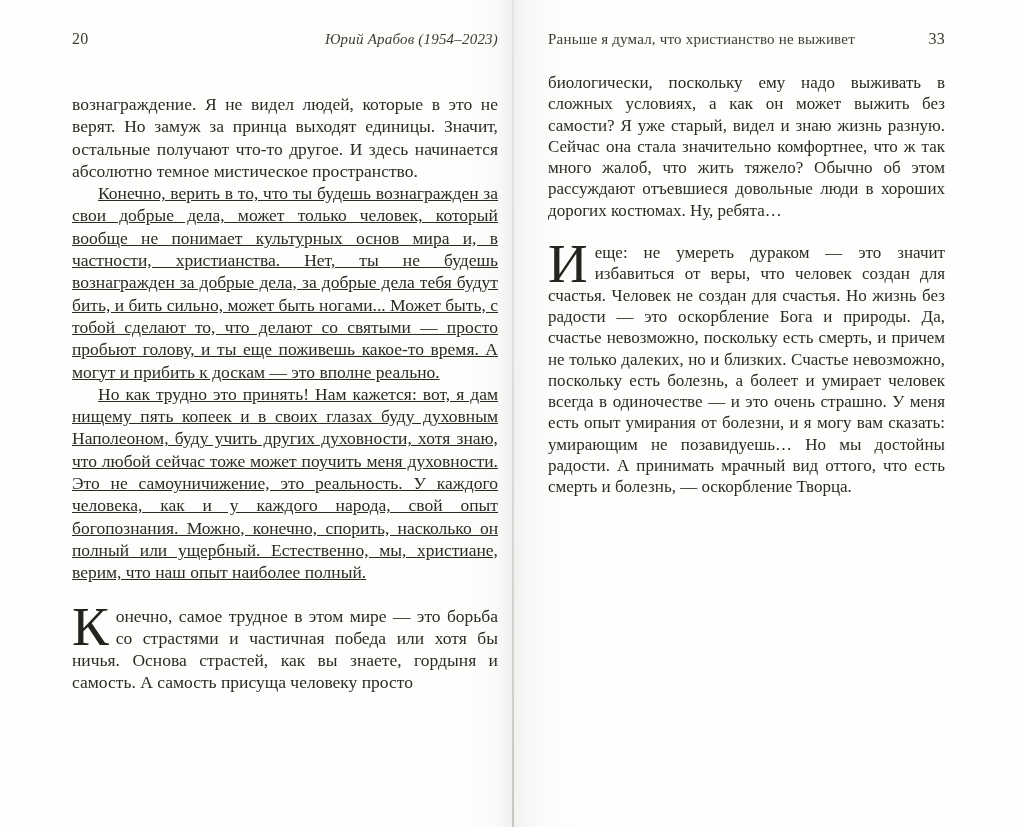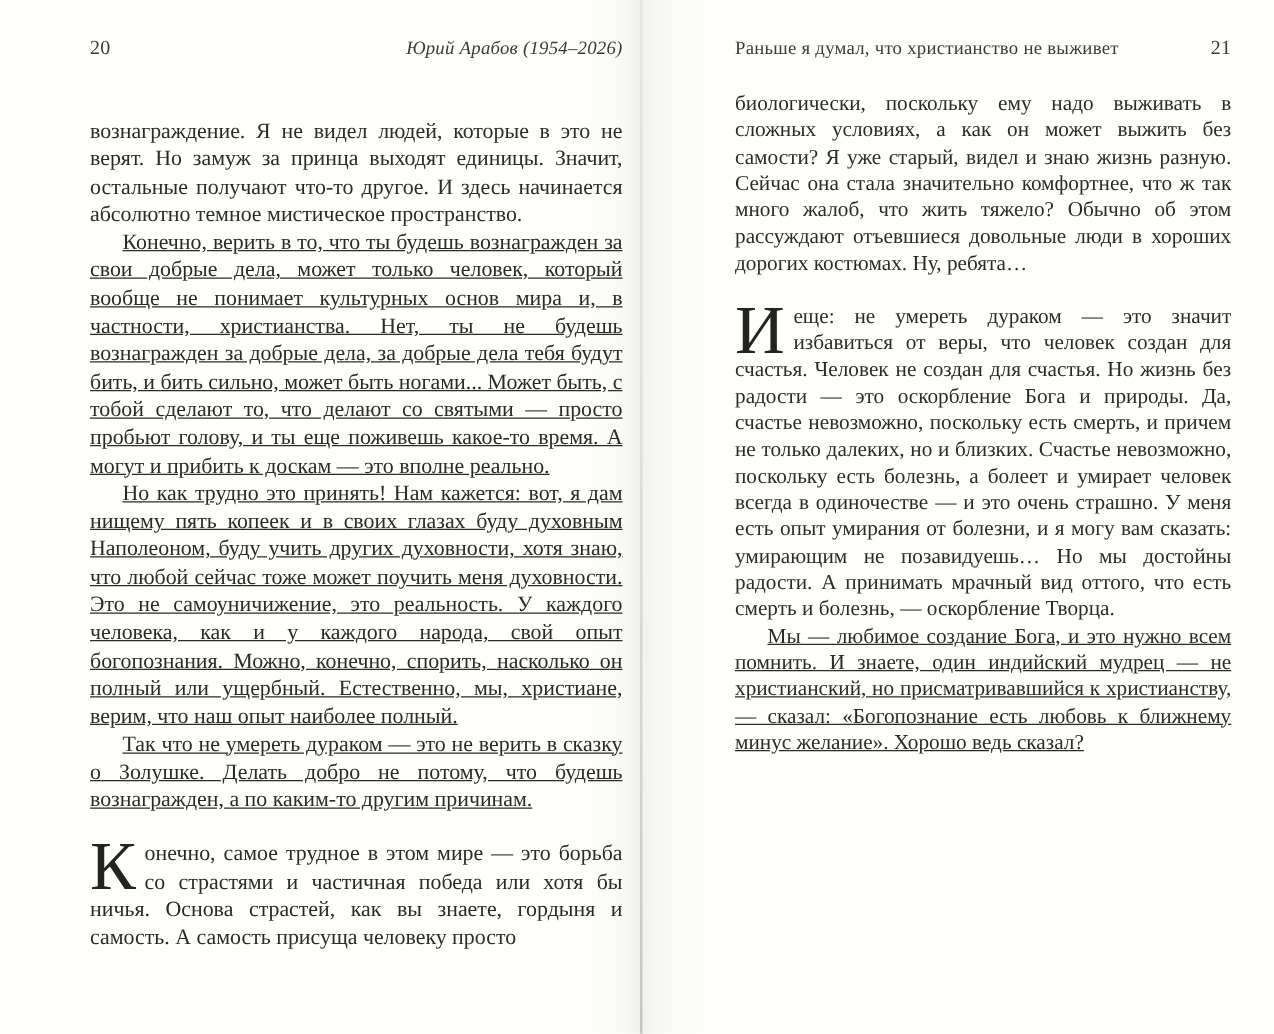--- a/index.html
+++ b/index.html
@@ -40,21 +40,21 @@
       rgba(120,115,105,0.10) 0%,
       rgba(120,115,105,0.14) 40%,
       rgba(90,85,75,0.22) 85%,
       rgba(90,85,75,0.28) 100%);
   }
   .page {
     position: absolute;
     top: 30px;
   }
   .page-left  { left: 72px;  width: 426px; }
-  .page-right { left: 588px; width: 397px; }
+  .page-right { left: 548px; width: 397px; }
 
   .running-head {
     display: flex;
     justify-content: space-between;
     align-items: baseline;
     font-size: 15px;
     color: #3b3a36;
     letter-spacing: 0.2px;
   }
   .running-head .head-title.italic { font-style: italic; }
@@ -84,35 +84,33 @@
 </style>
 </head>
 <body>
 
 <div class="book-spread">
   <div class="gutter-line"></div>
 
   <div class="page page-left">
     <div class="running-head">
       <span class="page-num">20</span>
-      <span class="head-title italic">Юрий Арабов (1954–2026)</span>
+      <span class="head-title italic">Юрий Арабов (1954–2023)</span>
     </div>
     <div class="body-text">
         <p class="para continuation">вознаграждение. Я не видел людей, которые в это не верят. Но замуж за принца выходят единицы. Значит, остальные получают что-то другое. И здесь начинается абсолютно темное мистическое пространство.</p>
         <p class="para indent">Конечно, верить в то, что ты будешь вознагражден за свои добрые дела, может только человек, который вообще не понимает культурных основ мира и, в частности, христианства. Нет, ты не будешь вознагражден за добрые дела, за добрые дела тебя будут бить, и бить сильно, может быть ногами... Может быть, с тобой сделают то, что делают со святыми — просто пробьют голову, и ты еще поживешь какое-то время. А могут и прибить к доскам — это вполне реально.</p>
         <p class="para indent">Но как трудно это принять! Нам кажется: вот, я дам нищему пять копеек и в своих глазах буду духовным Наполеоном, буду учить других духовности, хотя знаю, что любой сейчас тоже может поучить меня духовности. Это не самоуничижение, это реальность. У каждого человека, как и у каждого народа, свой опыт богопознания. Можно, конечно, спорить, насколько он полный или ущербный. Естественно, мы, христиане, верим, что наш опыт наиболее полный.</p>
-        <p class="para indent">Так что не умереть дураком — это не верить в сказку о Золушке. Делать добро не потому, что будешь вознагражден, а по каким-то другим причинам.</p>
         <p class="para dropcap"><span class="dropcap-letter">К</span>онечно, самое трудное в этом мире — это борьба со страстями и частичная победа или хотя бы ничья. Основа страстей, как вы знаете, гордыня и самость. А самость присуща человеку просто</p>
       </div>
   </div>
 
   <div class="page page-right">
     <div class="running-head">
       <span class="head-title">Раньше я думал, что христианство не выживет</span>
-      <span class="page-num">21</span>
+      <span class="page-num">33</span>
     </div>
     <div class="body-text">
         <p class="para continuation">биологически, поскольку ему надо выживать в сложных условиях, а как он может выжить без самости? Я уже старый, видел и знаю жизнь разную. Сейчас она стала значительно комфортнее, что ж так много жалоб, что жить тяжело? Обычно об этом рассуждают отъевшиеся довольные люди в хороших дорогих костюмах. Ну, ребята…</p>
         <p class="para dropcap"><span class="dropcap-letter">И</span>еще: не умереть дураком — это значит избавиться от веры, что человек создан для счастья. Человек не создан для счастья. Но жизнь без радости — это оскорбление Бога и природы. Да, счастье невозможно, поскольку есть смерть, и причем не только далеких, но и близких. Счастье невозможно, поскольку есть болезнь, а болеет и умирает человек всегда в одиночестве — и это очень страшно. У меня есть опыт умирания от болезни, и я могу вам сказать: умирающим не позавидуешь… Но мы достойны радости. А принимать мрачный вид оттого, что есть смерть и болезнь, — оскорбление Творца.</p>
-        <p class="para indent">Мы — любимое создание Бога, и это нужно всем помнить. И знаете, один индийский мудрец — не христианский, но присматривавшийся к христианству, — сказал: «Богопознание есть любовь к ближнему минус желание». Хорошо ведь сказал?</p>
       </div>
   </div>
 </div>
 
 </body></html>

